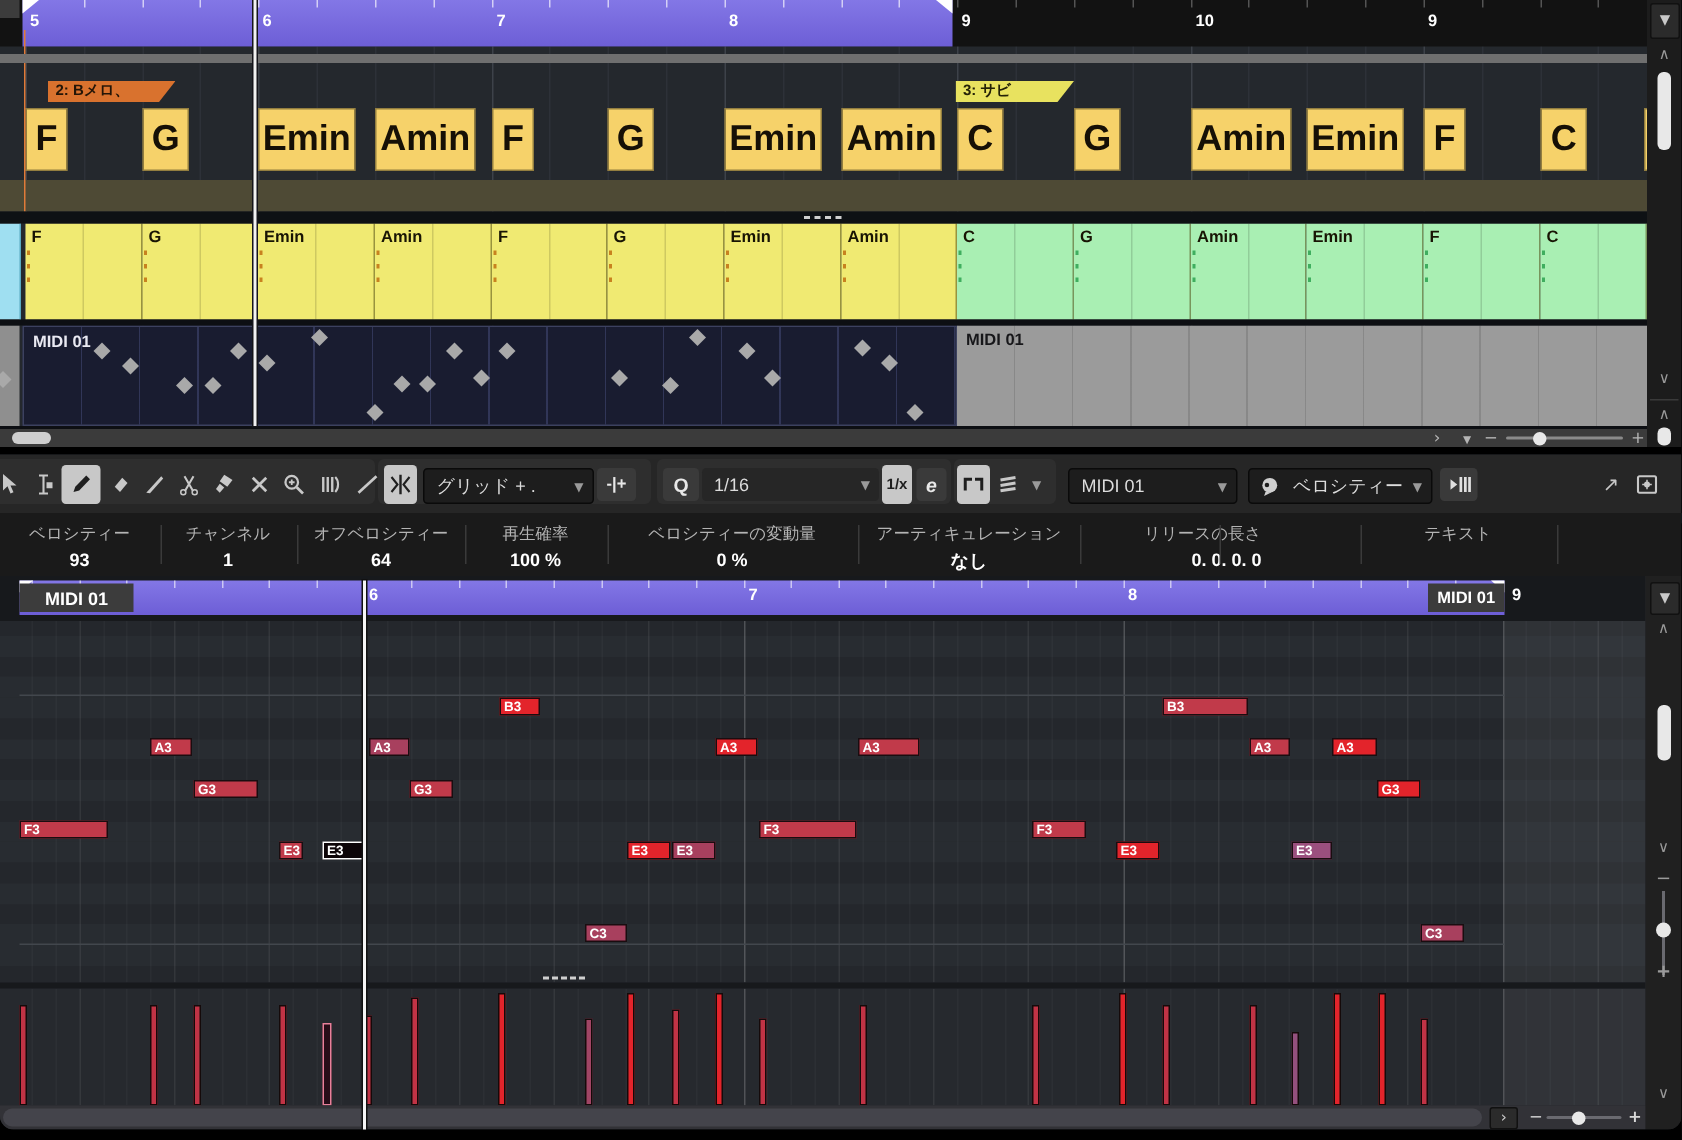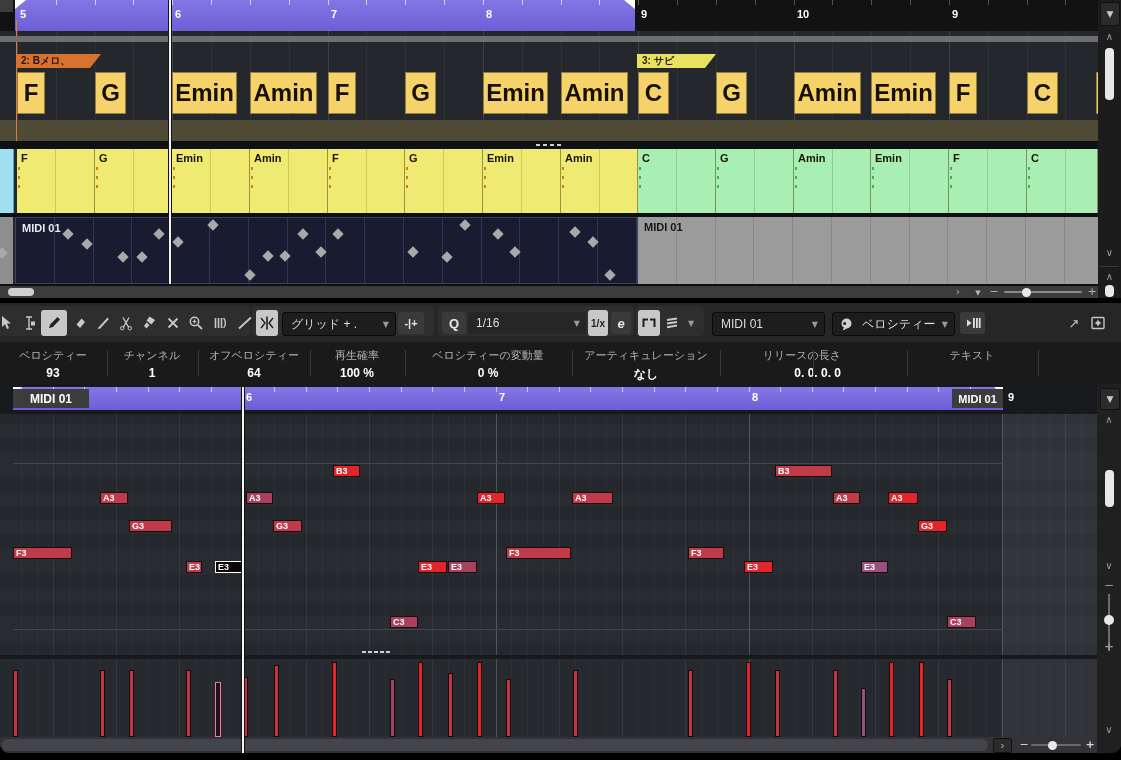--- a/index.html
+++ b/index.html
@@ -174,21 +174,21 @@
           <div class="rnum" style="position: absolute; left: 331px; top: 8px;">7</div>
           <div class="rnum" style="position: absolute; left: 486px; top: 8px;">8</div>
           <div class="rnum" style="position: absolute; left: 641px; top: 8px;">9</div>
           <div class="rnum" style="position: absolute; left: 797px; top: 8px;">10</div>
           <div class="rnum" style="position: absolute; left: 952px; top: 8px;">9</div>
         </div>
     </div>
     <div id="gray-bar"></div>
     <div id="olive"></div>
     <div id="markers">
-        <div class="marker-flag" style="left: 16px; width: 66px; background: rgb(217, 114, 46); color: rgb(36, 21, 7);">2: Bメロ、</div>
+        <div class="marker-flag" style="left: 32px; width: 66px; background: rgb(217, 114, 46); color: rgb(36, 21, 7);">2: Bメロ、</div>
         <div class="marker-flag" style="left: 637px; width: 60px; background: rgb(232, 226, 95); color: rgb(36, 34, 7);">3: サビ</div>
       </div>
     <div id="chordboxes">
         <div class="chordbox" style="left: 17px; width: 26px;">F</div>
         <div class="chordbox" style="left: 95px; width: 29px;">G</div>
         <div class="chordbox" style="left: 172px; width: 63px;">Emin</div>
         <div class="chordbox" style="left: 250px; width: 65px;">Amin</div>
         <div class="chordbox" style="left: 328px; width: 26px;">F</div>
         <div class="chordbox" style="left: 405px; width: 29px;">G</div>
         <div class="chordbox" style="left: 483px; width: 63px;">Emin</div>

